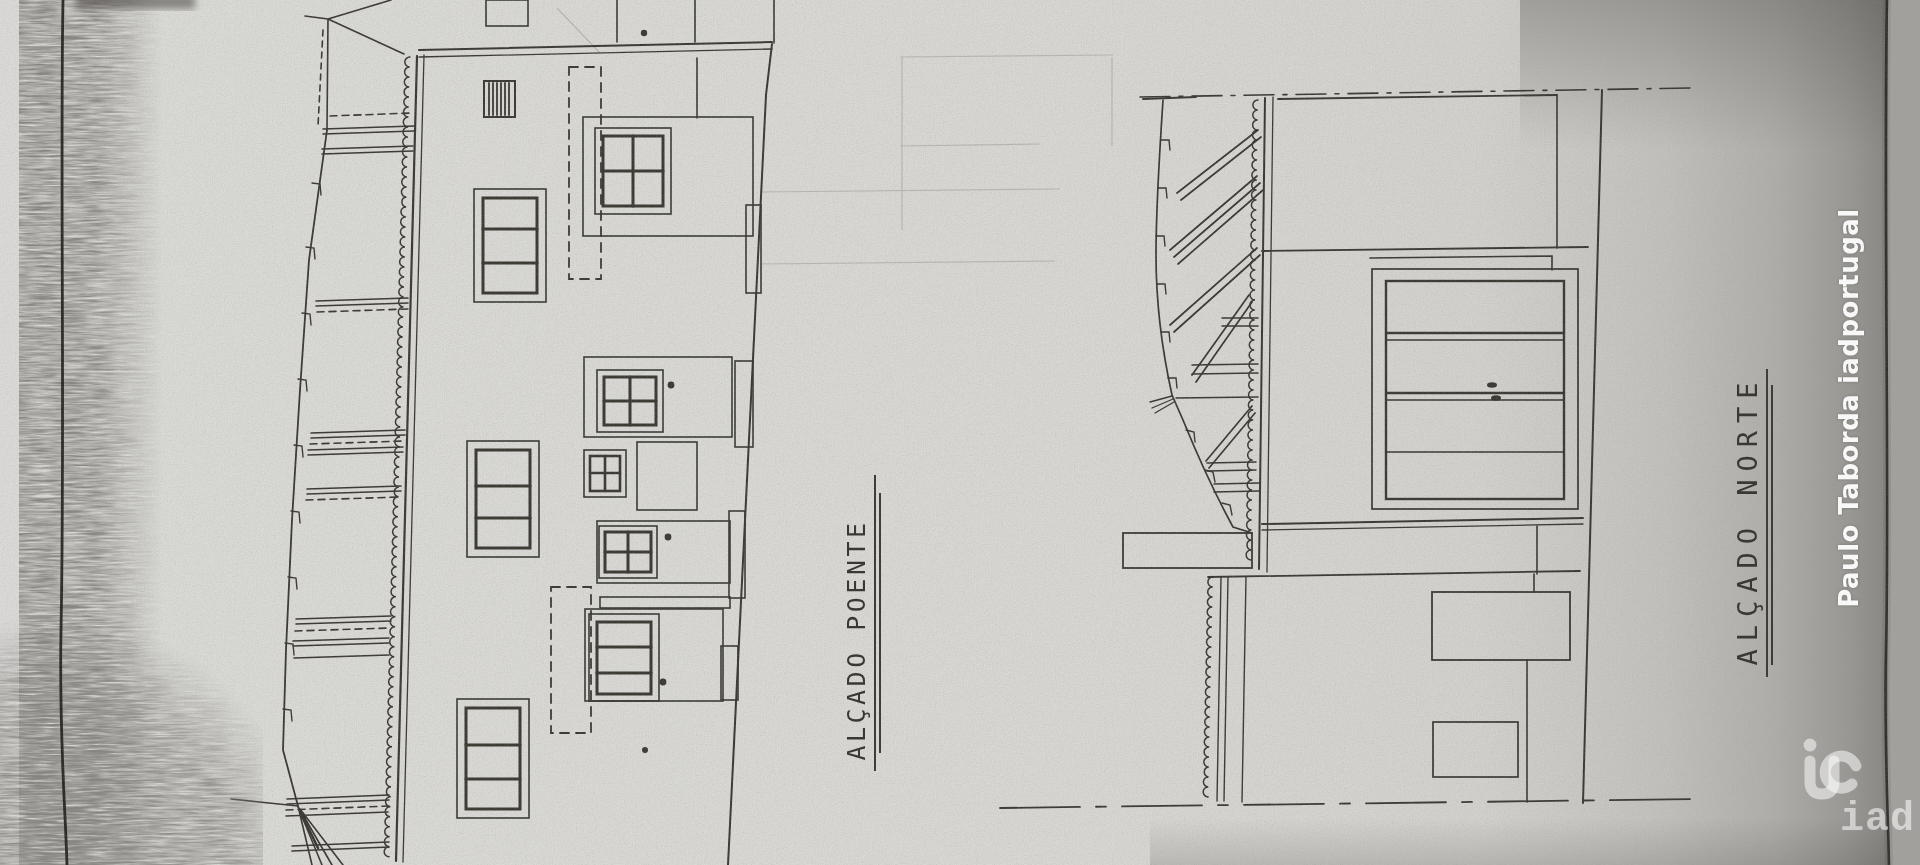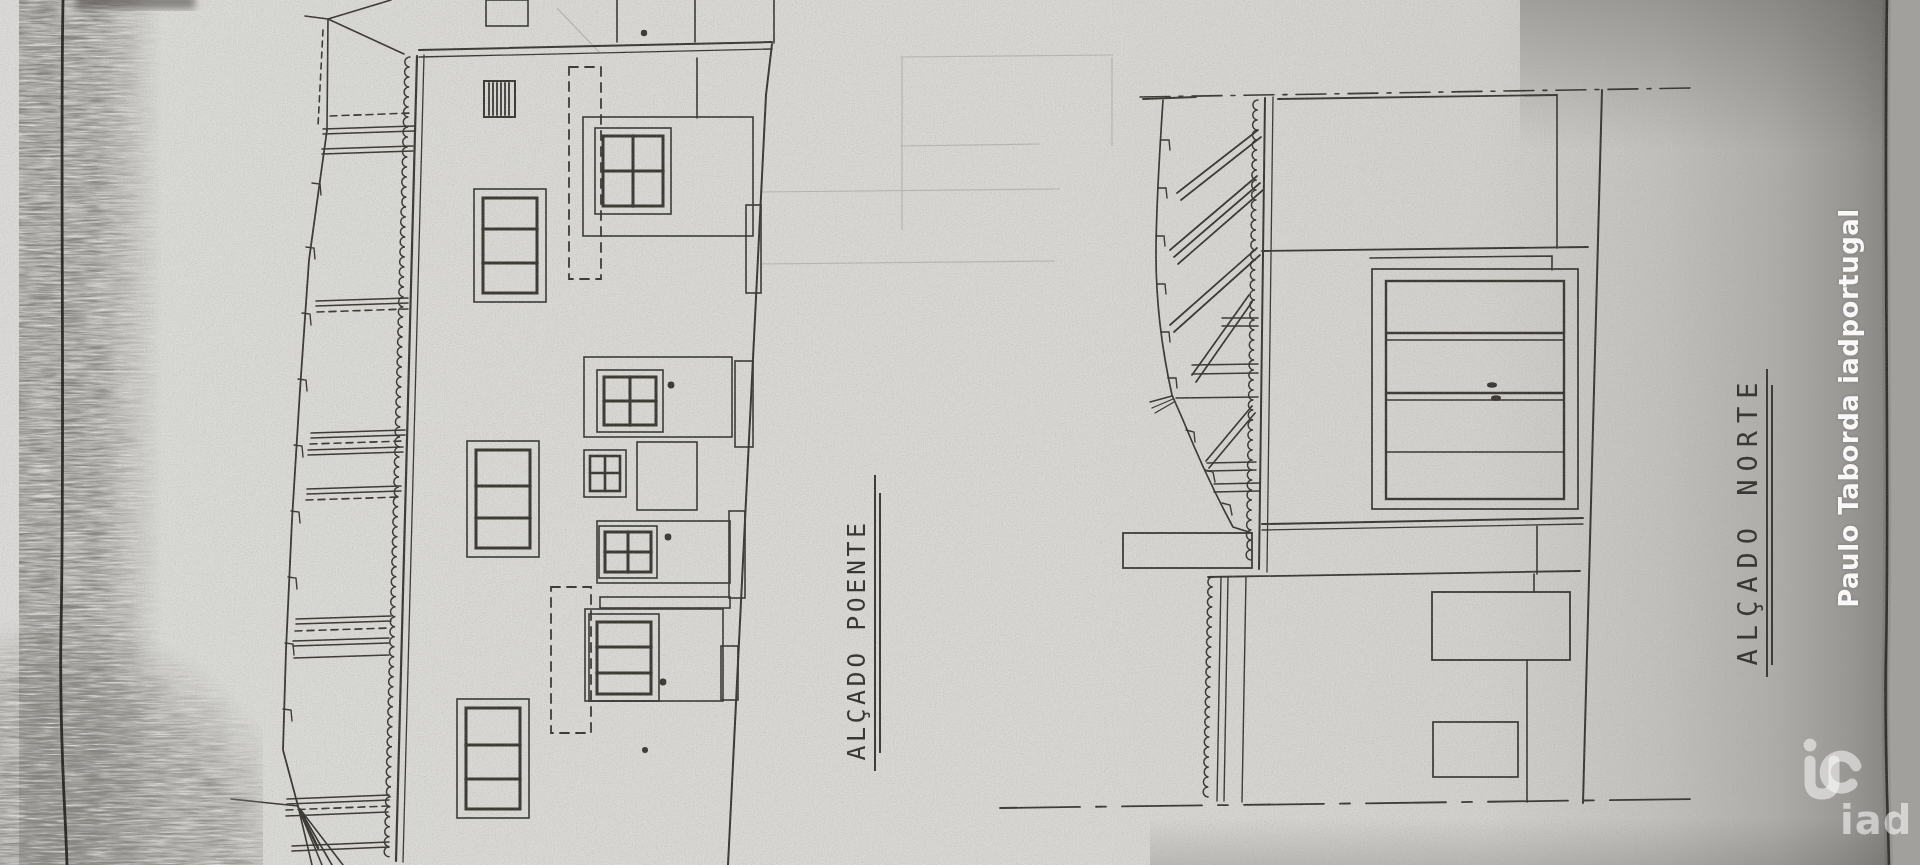--- a/index.html
+++ b/index.html
@@ -20,21 +20,21 @@
   #label-poente .r2{width:260px;margin-top:3px;align-self:flex-start;margin-left:12px;}
   #label-norte{left:1605px;top:494px;width:310px;height:52px;font-size:27px;letter-spacing:8px;}
   #label-norte .r1{width:308px;margin-top:5px;align-self:flex-start;margin-left:-2px;}
   #label-norte .r2{width:280px;margin-top:3px;align-self:flex-start;margin-left:10px;}
 
   
   #wm-name{position:absolute;left:1651px;top:391px;width:400px;height:34px;
       transform:rotate(-90deg);text-align:center;white-space:nowrap;
       font-size:26px;font-weight:bold;letter-spacing:.5px;
       color:rgba(255,255,255,.95);text-shadow:0 0 3px rgba(70,68,64,.4);}
-  #wm-logo{position:absolute;left:1796px;top:736px;width:124px;height:126px;}
+  #wm-logo{position:absolute;left:1796px;top:736px;width:124px;height:126px;font-family:Liberation Mono, monospace;}
   #wm-word{position:absolute;left:44px;top:64px;line-height:1;
       font-size:40px;font-weight:bold;letter-spacing:1px;color:rgba(255,255,255,.55);}
 </style>
 </head>
 <body>
 
 <div id="stage">
 
 <svg id="plan-svg" width="1920" height="865" viewBox="0 0 1920 865">
   <defs>

